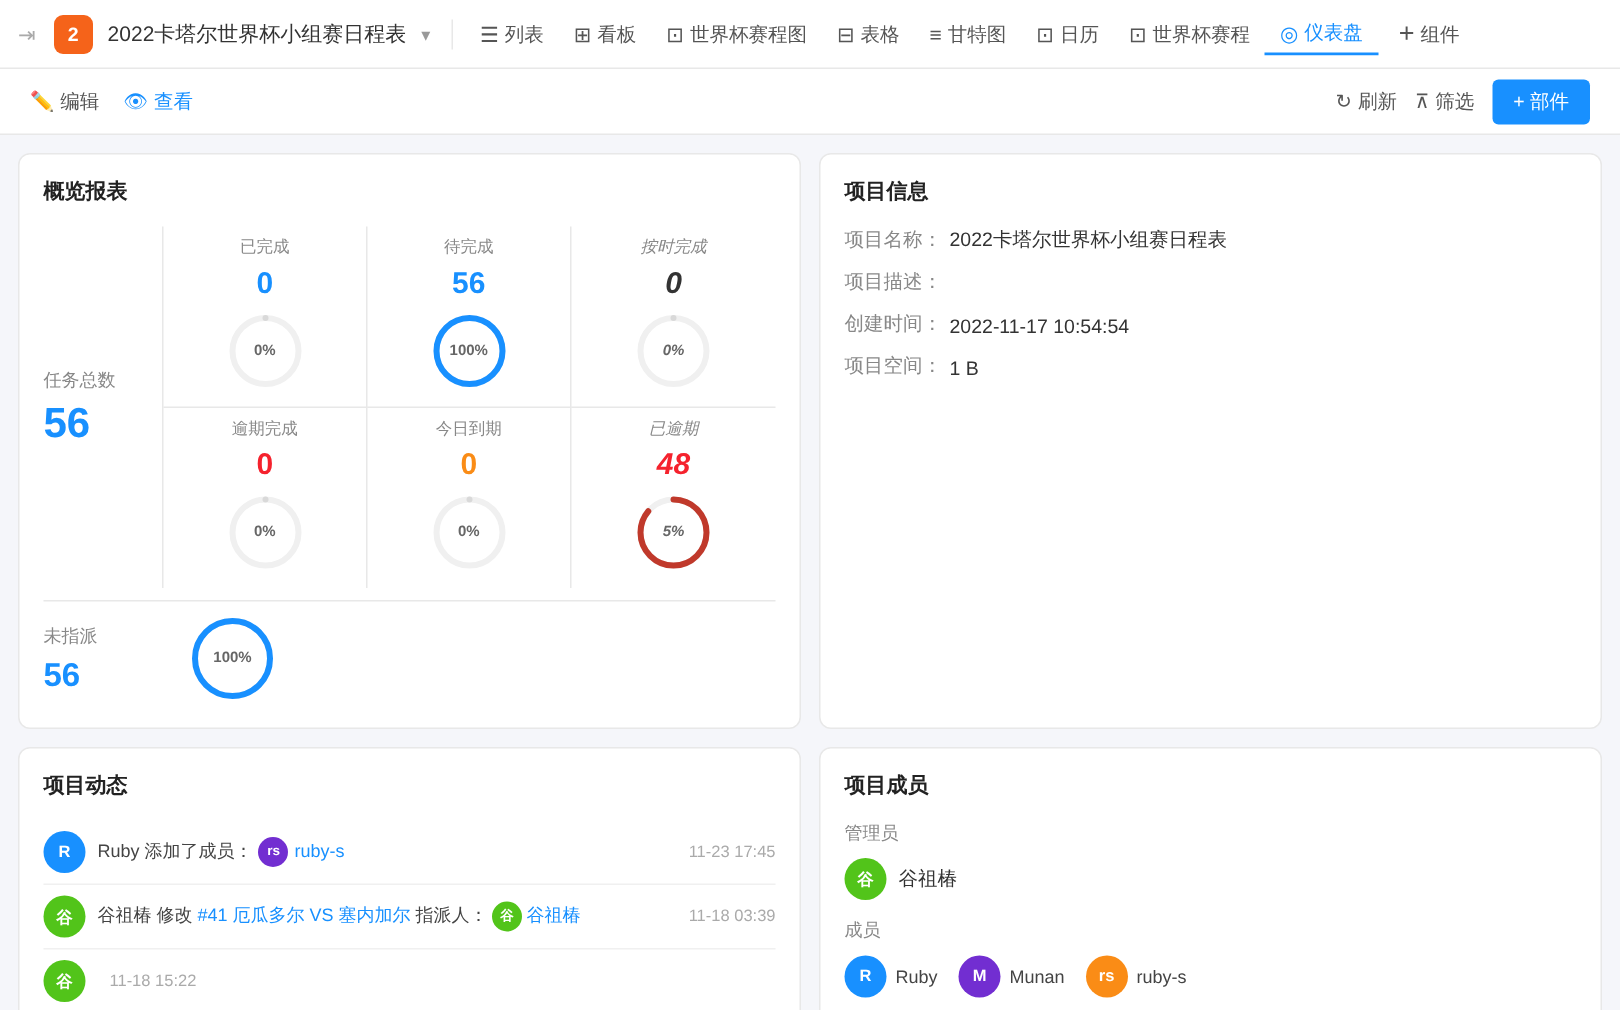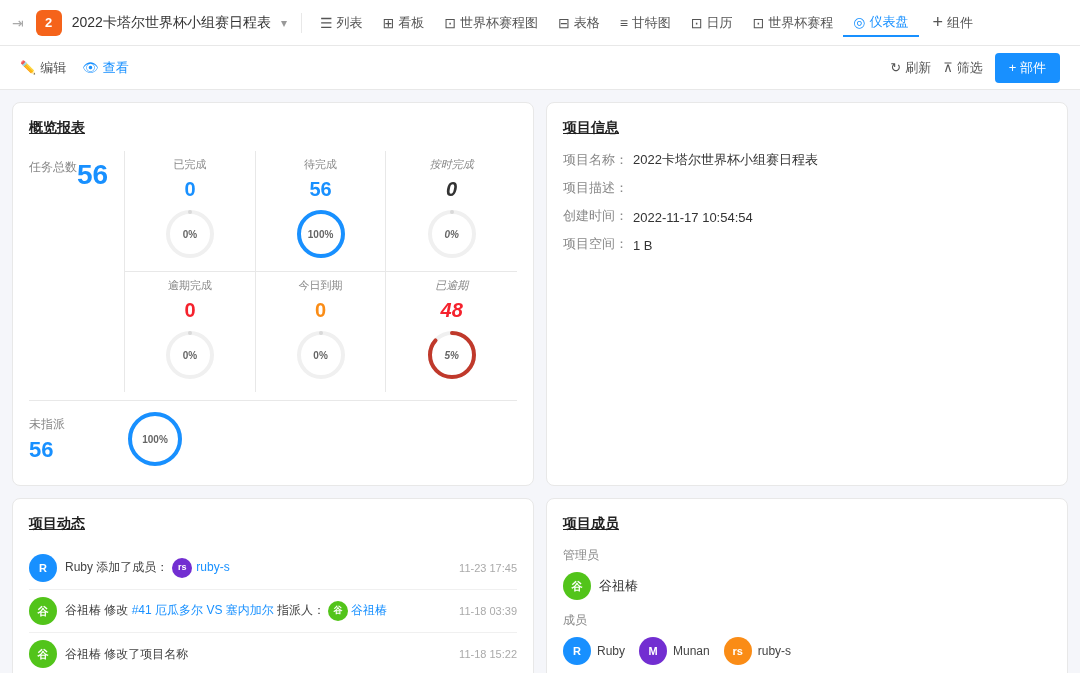--- a/index.html
+++ b/index.html
@@ -23,21 +23,21 @@
     .sub-btn.active { color: #1890ff; }
     .sub-toolbar-right { margin-left: auto; display: flex; gap: 12px; align-items: center; }
     .sub-toolbar-right .action-btn { display: flex; align-items: center; gap: 4px; color: #555; cursor: pointer; font-size: 13px; }
     .add-btn { background: #1890ff; color: #fff; border: none; border-radius: 4px; padding: 6px 14px; font-size: 13px; cursor: pointer; display: flex; align-items: center; gap: 4px; }
 
     
     .main { display: grid; grid-template-columns: 1fr 1fr; gap: 12px; padding: 12px; }
 
     
     .card { background: #fff; border-radius: 8px; border: 1px solid #e8e8e8; padding: 16px; }
-    .card-title { font-size: 14px; font-weight: 600; color: #222; margin-bottom: 14px; text-decoration: underline; }
+    .card-title { font-size: 14px; font-weight: 600; color: #222; margin-bottom: 14px; }
 
     
     .overview-card { grid-column: 1; }
     .total-label { font-size: 12px; color: #888; margin-bottom: 4px; }
     .total-num { font-size: 28px; font-weight: 700; color: #1890ff; }
     .stat-label { font-size: 11px; color: #888; margin-bottom: 4px; }
     .stat-num { font-size: 20px; font-weight: 700; }
     .stat-num.blue { color: #1890ff; }
     .stat-num.orange { color: #fa8c16; }
     .stat-num.red { color: #f5222d; }
@@ -47,21 +47,21 @@
     .circle-svg { width: 54px; height: 54px; transform: rotate(-90deg); }
     .circle-bg { fill: none; stroke: #f0f0f0; stroke-width: 4; }
     .circle-fill-blue { fill: none; stroke: #1890ff; stroke-width: 4; stroke-linecap: round; }
     .circle-fill-red { fill: none; stroke: #c0392b; stroke-width: 4; stroke-linecap: round; }
     .circle-fill-gray { fill: none; stroke: #d9d9d9; stroke-width: 4; stroke-linecap: round; }
     .circle-pct { position: absolute; top: 50%; left: 50%; transform: translate(-50%, -50%); font-size: 10px; color: #666; font-weight: 600; }
 
     
     .overview-inner { display: flex; flex-direction: column; gap: 0; }
     .overview-row1 { display: flex; align-items: stretch; }
-    .left-col { display: flex; flex-direction: row; justify-content: center; padding: 8px 16px 8px 0; min-width: 80px; border-right: 1px solid #e8e8e8; }
+    .left-col { display: flex; flex-direction: column; justify-content: center; padding: 8px 16px 8px 0; min-width: 80px; border-right: 1px solid #e8e8e8; }
     .right-grid { display: grid; grid-template-columns: 1fr 1fr 1fr; flex: 1; }
     .grid-cell { display: flex; flex-direction: column; align-items: center; justify-content: center; padding: 6px 0; border-right: 1px solid #e8e8e8; border-bottom: 1px solid #e8e8e8; gap: 2px; }
     .grid-cell:nth-child(3n) { border-right: none; font-style: italic; }
     .grid-cell:nth-child(n+4) { border-bottom: none; }
     .overview-row2 { display: flex; align-items: center; margin-top: 8px; padding-top: 8px; border-top: 1px solid #e8e8e8; gap: 16px; }
     .row2-left { display: flex; flex-direction: column; min-width: 80px; }
 
     
     .info-card { grid-column: 2; }
     .info-row { display: flex; align-items: flex-end; margin-bottom: 10px; font-size: 13px; }
@@ -300,21 +300,20 @@
           <div class="activity-text"><span style="font-weight:500;">Ruby</span> <span>添加了成员：</span><span class="avatar purple" style="width:20px;height:20px;font-size:9px;display:inline-flex;vertical-align:middle;margin:0 4px;">rs</span><span class="highlight">ruby-s</span></div>
           <span class="activity-time">11-23 17:45</span>
         </div>
         <div class="activity-item">
           <div class="avatar green">谷</div>
           <div class="activity-text"><span style="font-weight:500;">谷祖椿</span> <span>修改 </span><span class="highlight">#41 厄瓜多尔 VS 塞内加尔</span> <span>指派人：</span><span class="avatar green" style="width:20px;height:20px;font-size:9px;display:inline-flex;vertical-align:middle;margin:0 3px;">谷</span><span class="highlight">谷祖椿</span></div>
           <span class="activity-time">11-18 03:39</span>
         </div>
         <div class="activity-item">
           <div class="avatar green">谷</div>
-          <div class="activity-text"><span style="font-weight:500;">谷祖椿</span> <span>修改了项目名称</span></div>
           <span class="activity-time">11-18 15:22</span>
         </div>
       </div>
   </div>
 
   <div class="card members-card">
     <div class="card-title">项目成员</div>
     <div class="member-section-label">管理员</div>
     <div class="admin-row">
       <div class="avatar green">谷</div>

